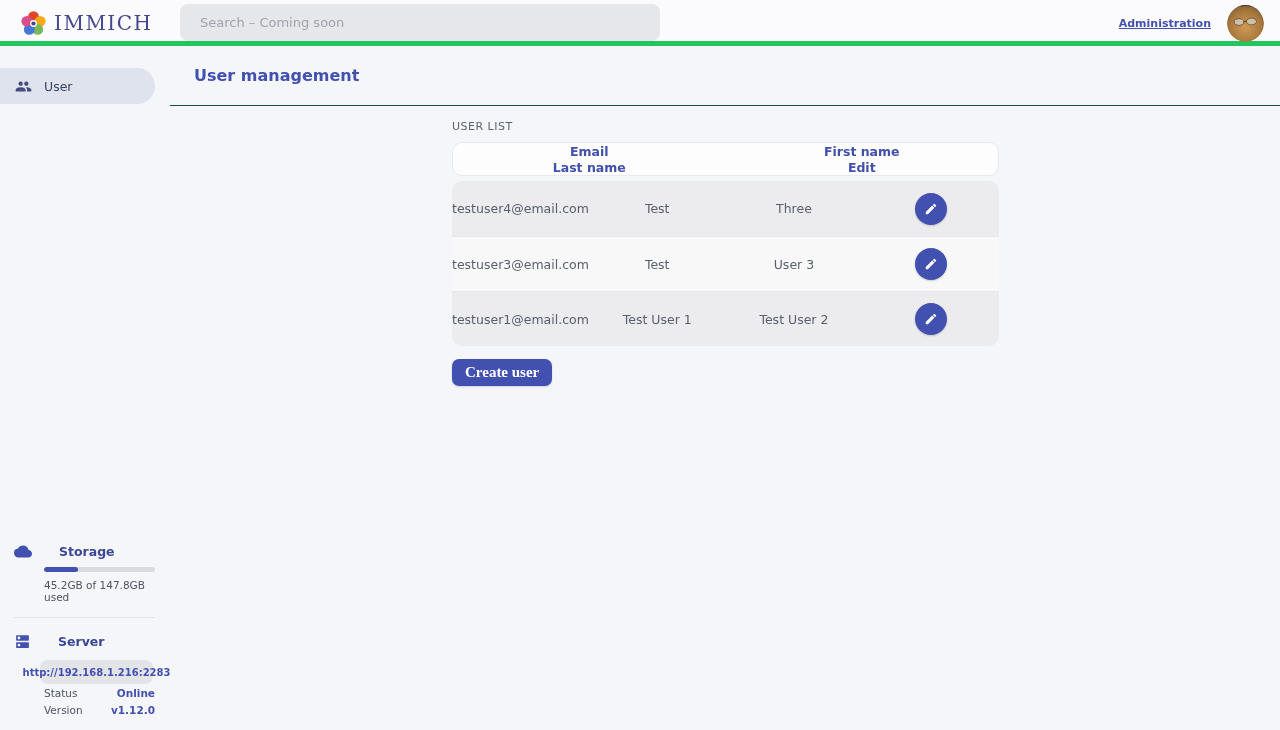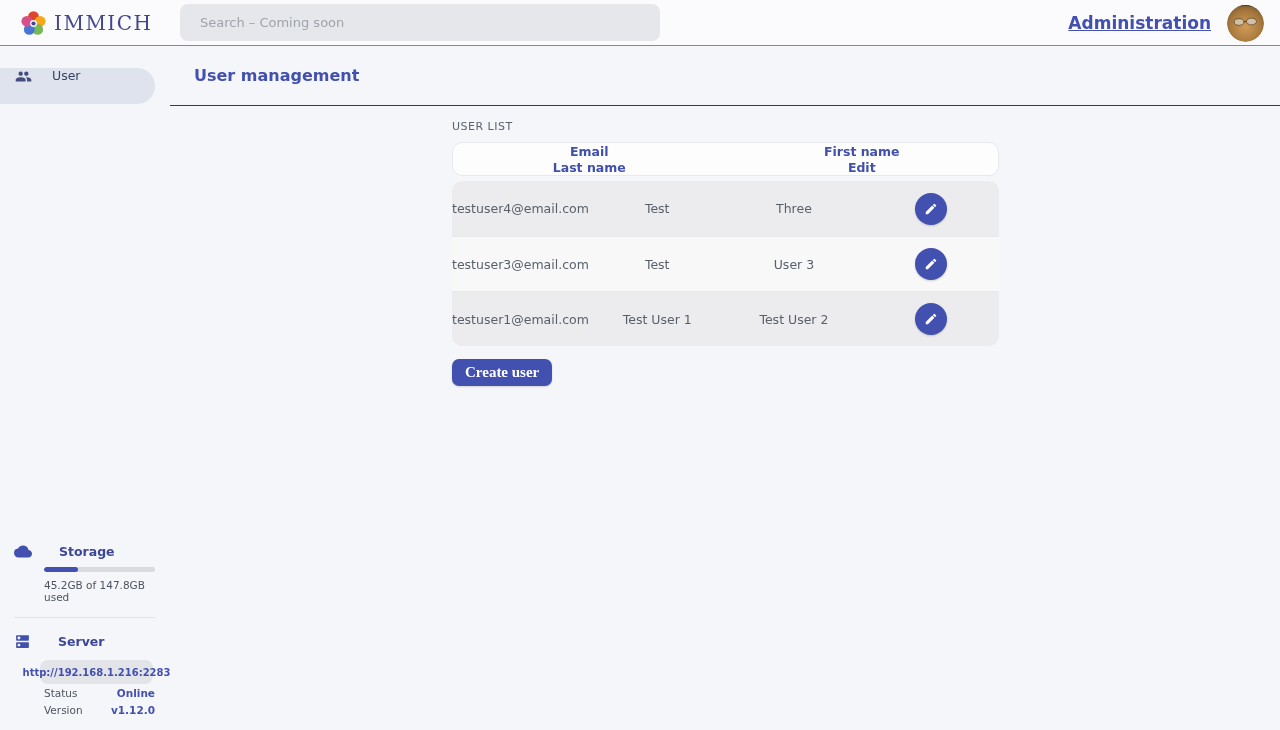--- a/index.html
+++ b/index.html
@@ -9,21 +9,21 @@
     background:#f5f6f9;
     color:#5c636e;
     position:relative;
   }
   :root { --primary:#4250af; }
 
   
   .topbar {
     position:absolute; top:0; left:0; right:0; height:46px;
     background:#fbfbfd;
-    border-bottom:1px solid #22c55e;
+    border-bottom:5px solid #22c55e;
     z-index:10;
   }
   .brand {
     position:absolute; left:20px; top:0; height:46px;
     display:flex; align-items:center; gap:7px;
   }
   .wordmark {
     font-family:"DejaVu Serif", "Liberation Serif", serif;
     font-size:20px; letter-spacing:1.5px;
     color:#44478f;
@@ -33,37 +33,37 @@
     background:#e6e7ea; border:none; border-radius:8px;
     padding:0 20px; font-size:13px; color:#6b7280; outline:none;
     font-family:inherit;
   }
   .search::placeholder { color:#9fa3ad; }
   .top-right {
     position:absolute; right:16px; top:0; height:46px;
     display:flex; align-items:center; gap:16px;
   }
   .admin-link {
-    font-size:17px; font-weight:bold; color:var(--primary);
+    font-size:11px; font-weight:bold; color:var(--primary);
     text-decoration:underline; cursor:pointer;
   }
   .avatar {
     width:37px; height:37px; border-radius:50%; overflow:hidden;
     cursor:pointer; display:block;
   }
 
   
   .sidebar {
     position:absolute; left:0; top:46px; bottom:0; width:155px;
   }
   .nav-item {
     margin-top:22px; height:36px; width:155px;
     background:#dee3ee;
     border-radius:0 18px 18px 0;
-    display:flex; align-items:flex-start; gap:20px;
+    display:flex; align-items:center; gap:12px;
     padding-left:15px; cursor:pointer;
   }
   .nav-item .label { font-size:12.5px; font-weight:500; color:#3a4160; }
 
   .sidebar-bottom {
     position:absolute; bottom:0; left:0; right:0;
     padding:0 0 12px 0;
   }
   .side-sec-head {
     display:flex; align-items:center; gap:27px; padding-left:14px;

